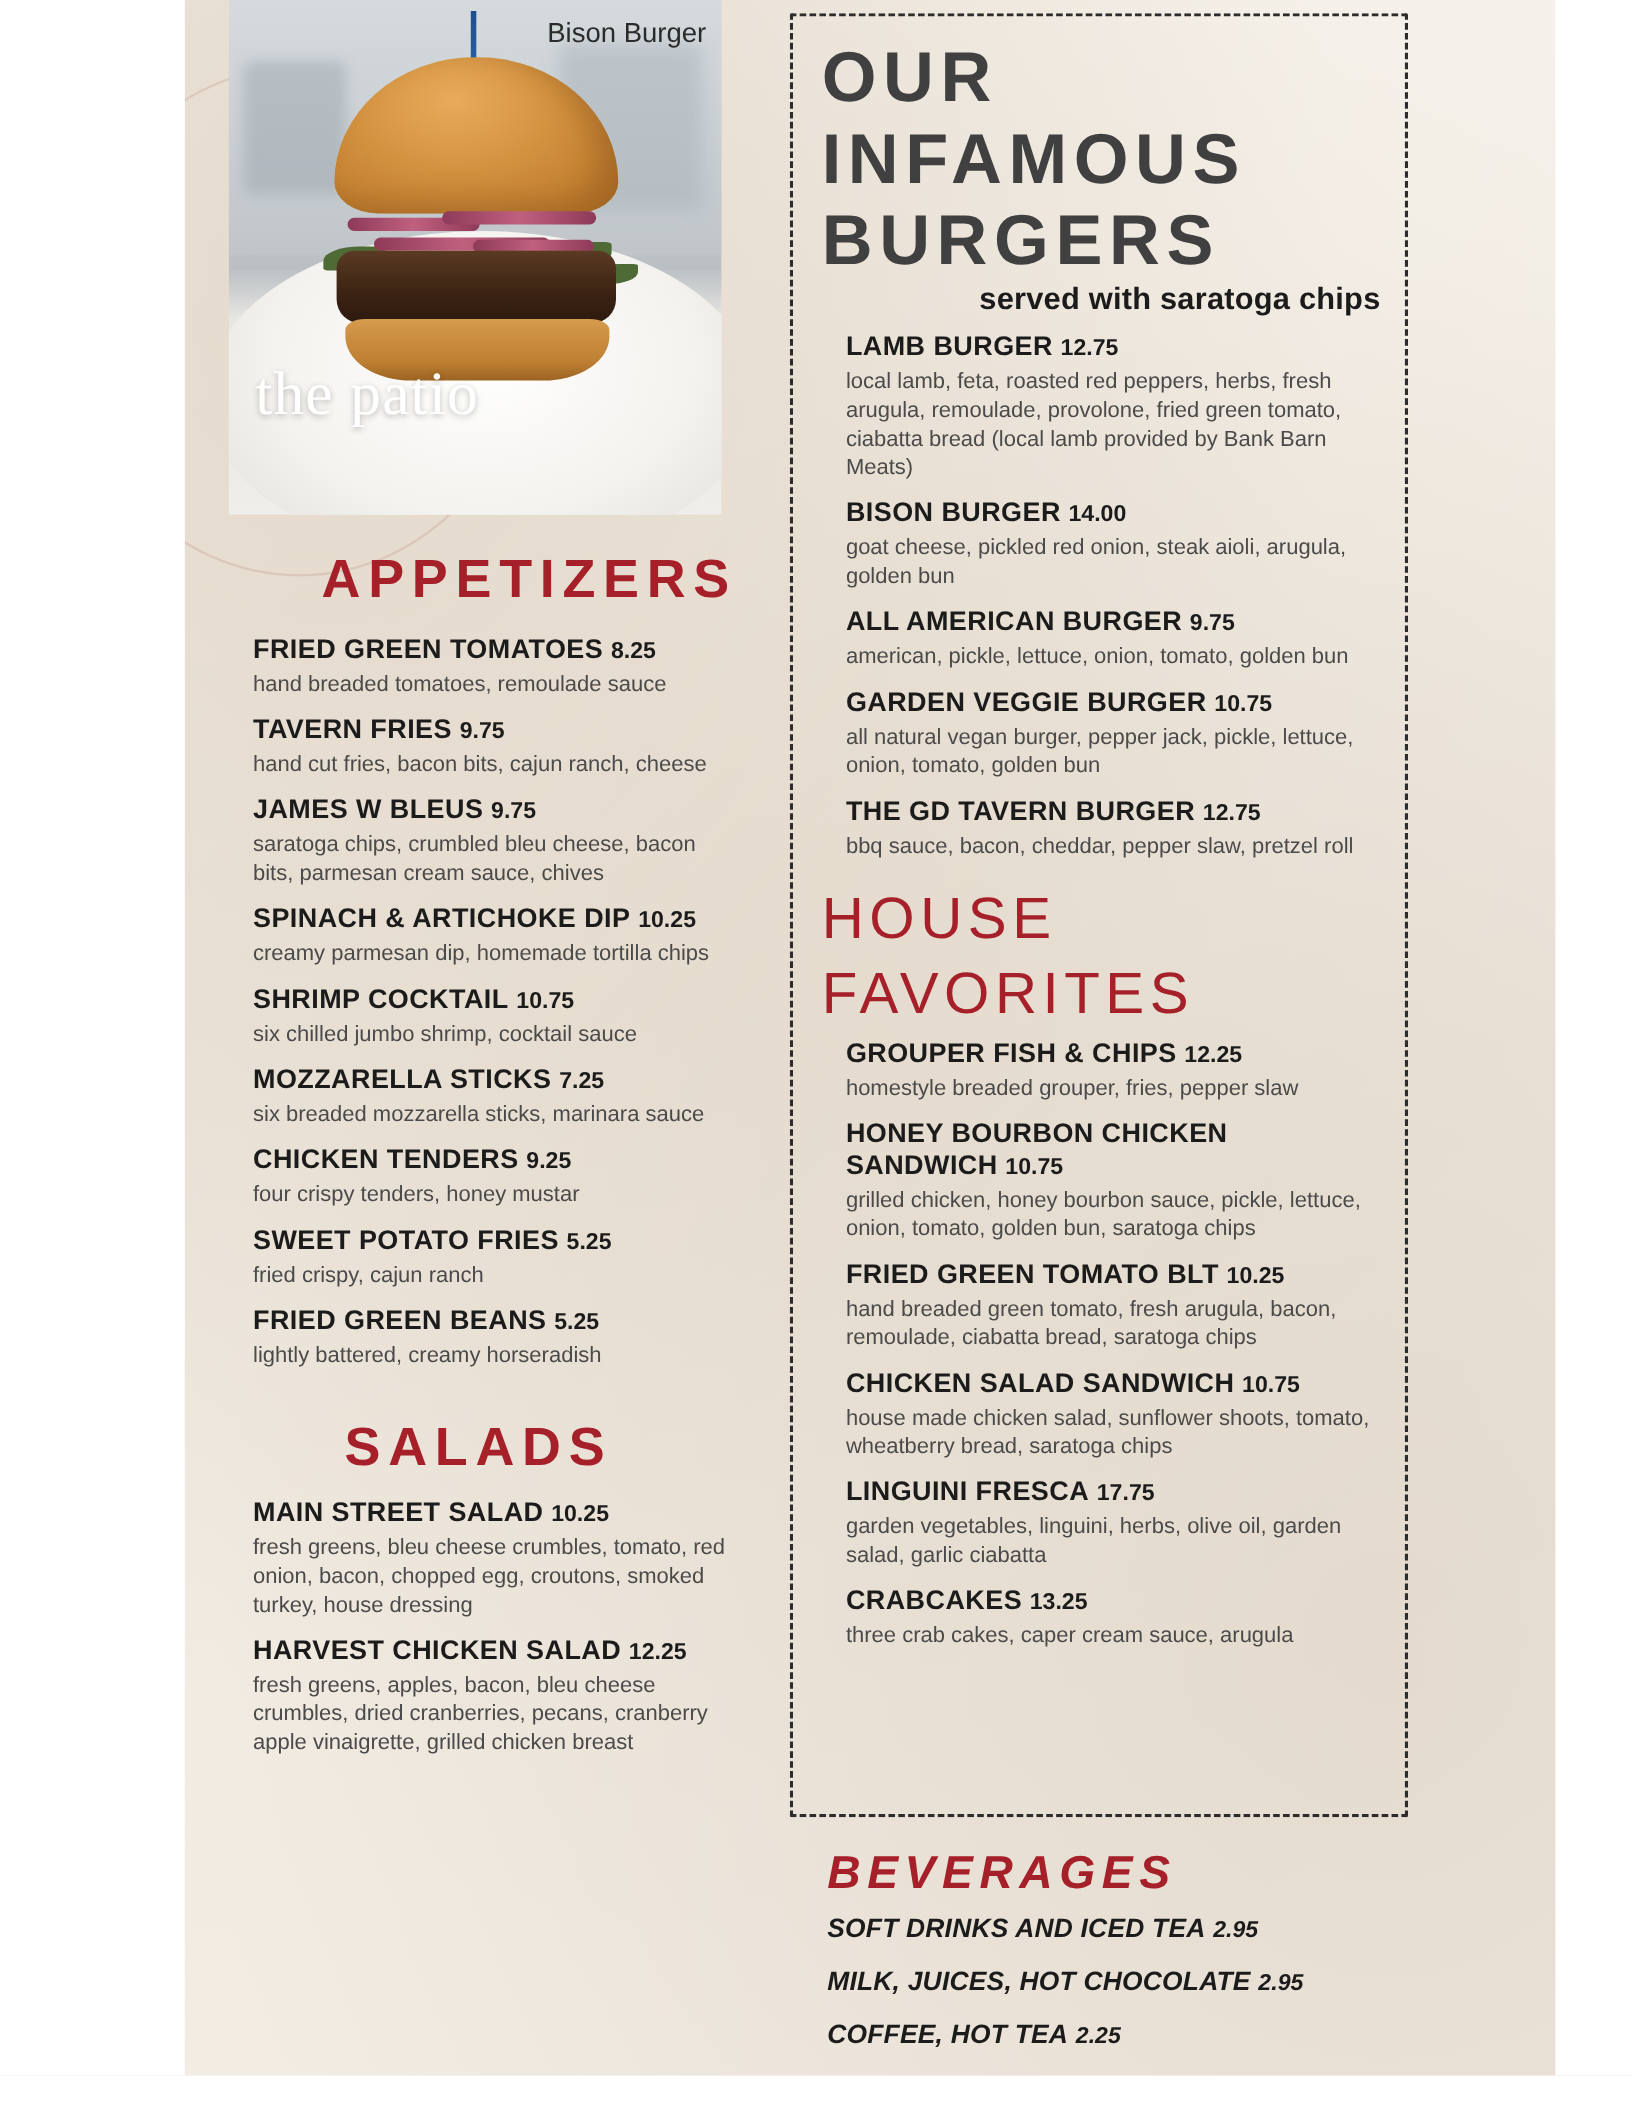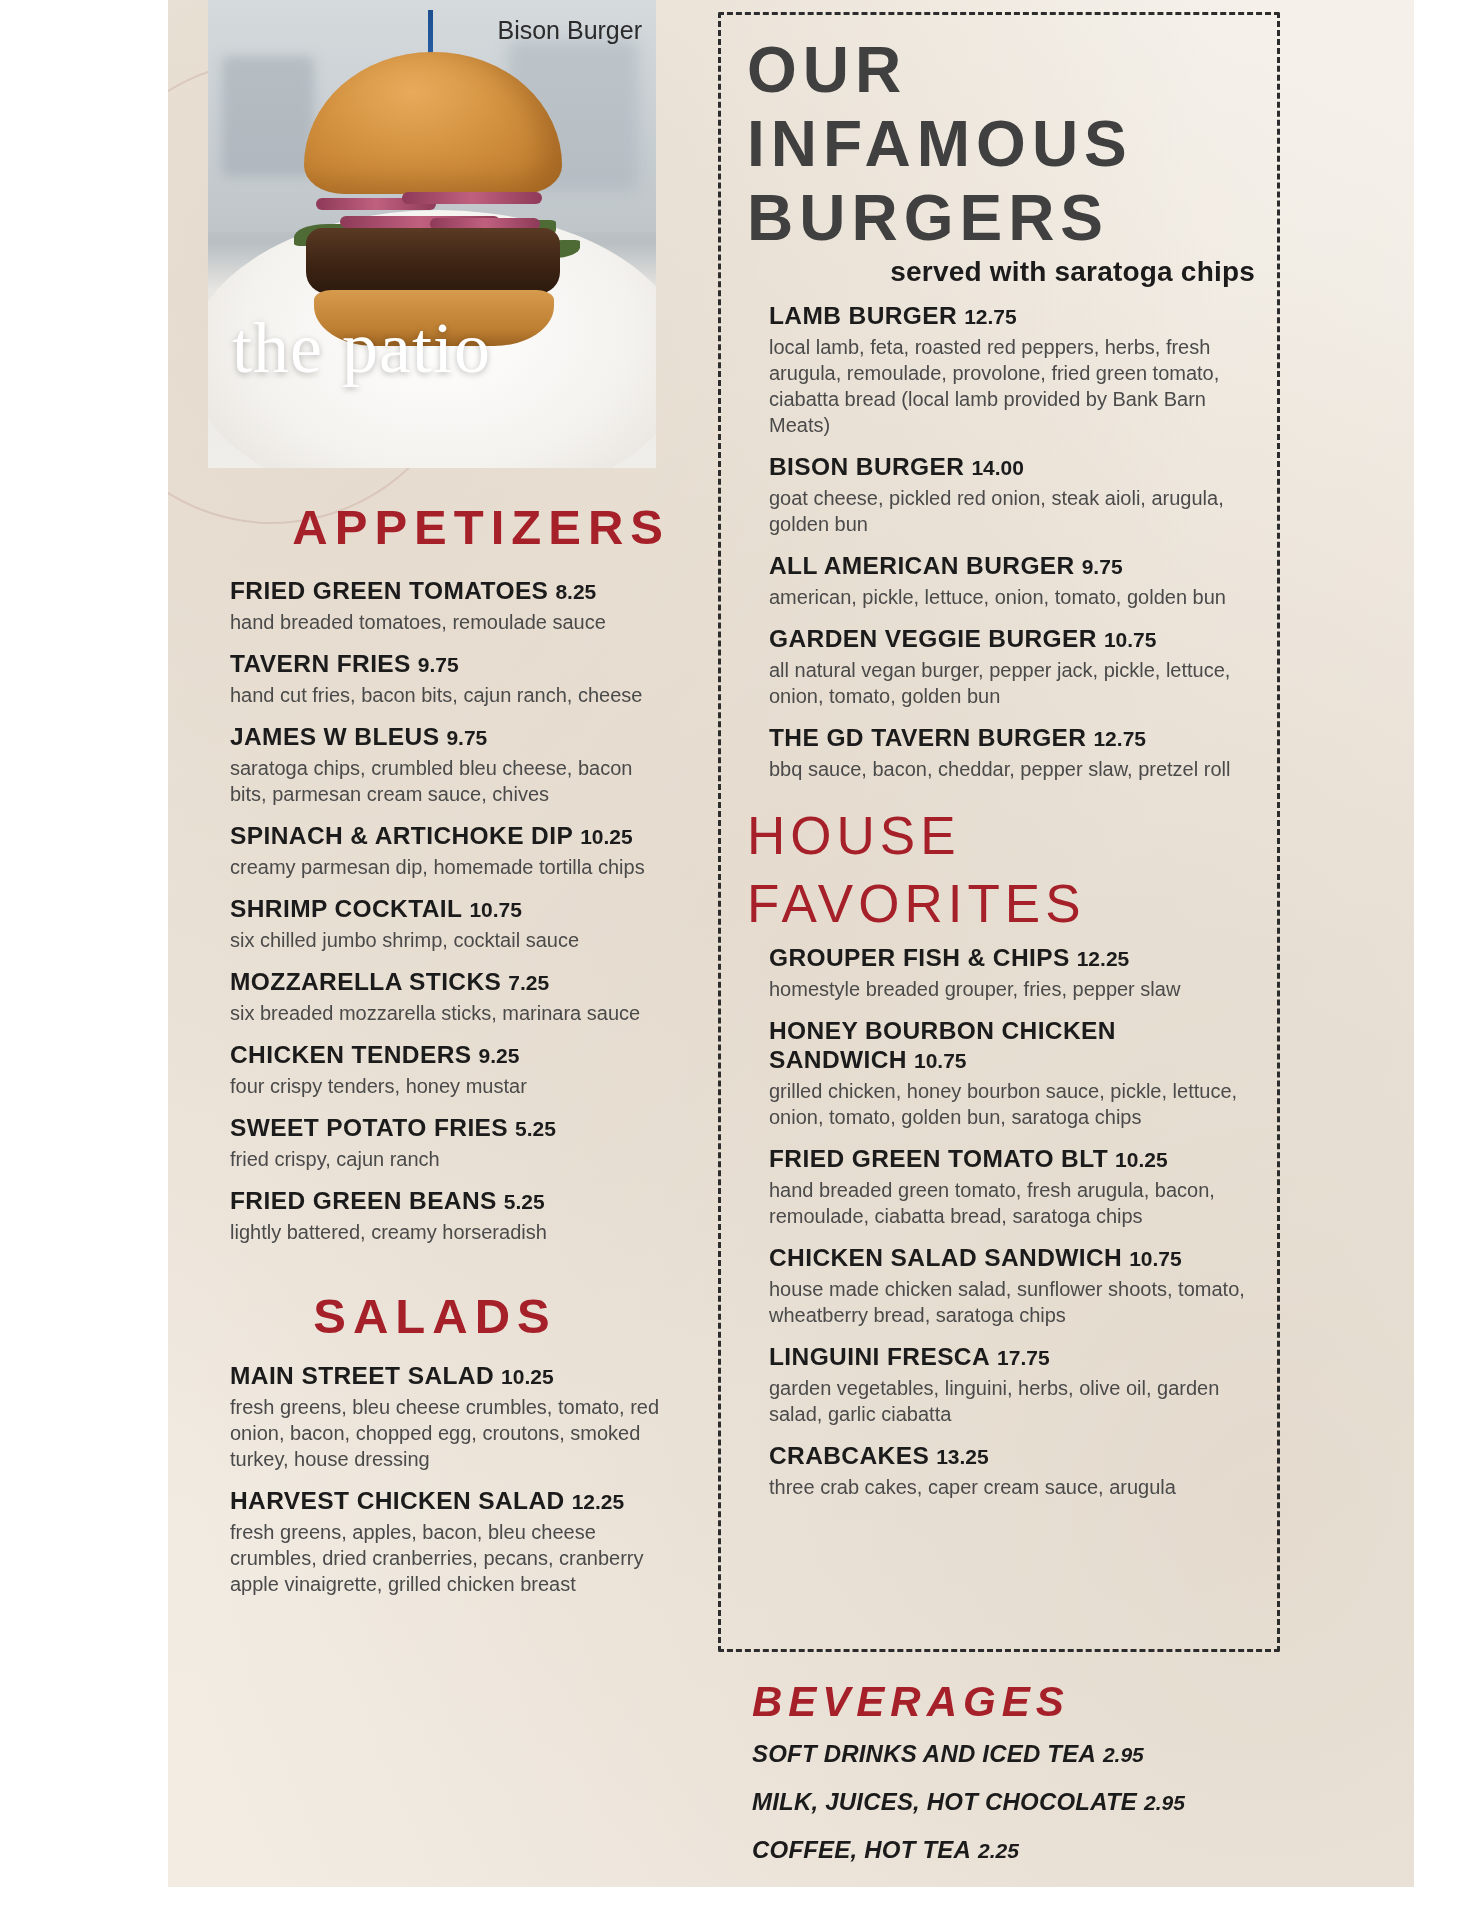--- a/index.html
+++ b/index.html
@@ -164,21 +164,21 @@
     font-size: 25px;
     color: #2b2b2b;
     font-family: "Liberation Sans", sans-serif;
     z-index: 3;
   }
   .patio-wordmark {
     position: absolute;
     left: 24px;
     bottom: 78px;
     font-family: "Liberation Serif", serif;
-    font-size: 72px;
+    font-size: 56px;
     color: #ffffff;
     letter-spacing: 1px;
     z-index: 4;
     text-shadow: 0 2px 6px rgba(0,0,0,0.25);
   }
 
   .section-title {
     color: #a6202a;
     font-weight: bold;
     letter-spacing: 7px;

